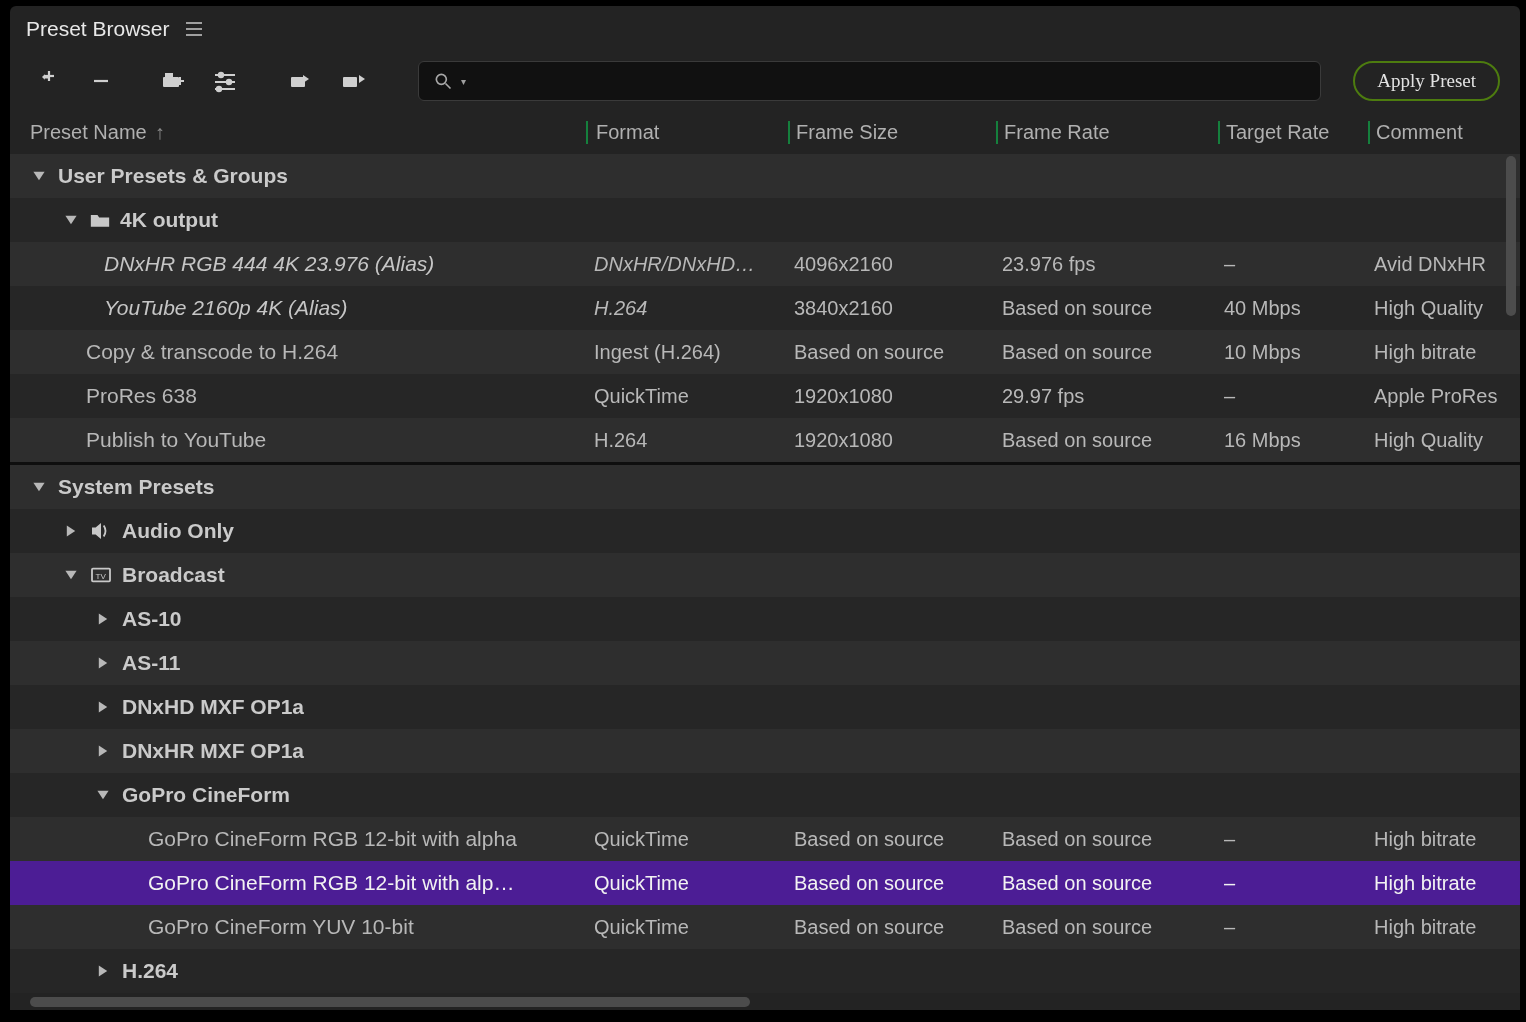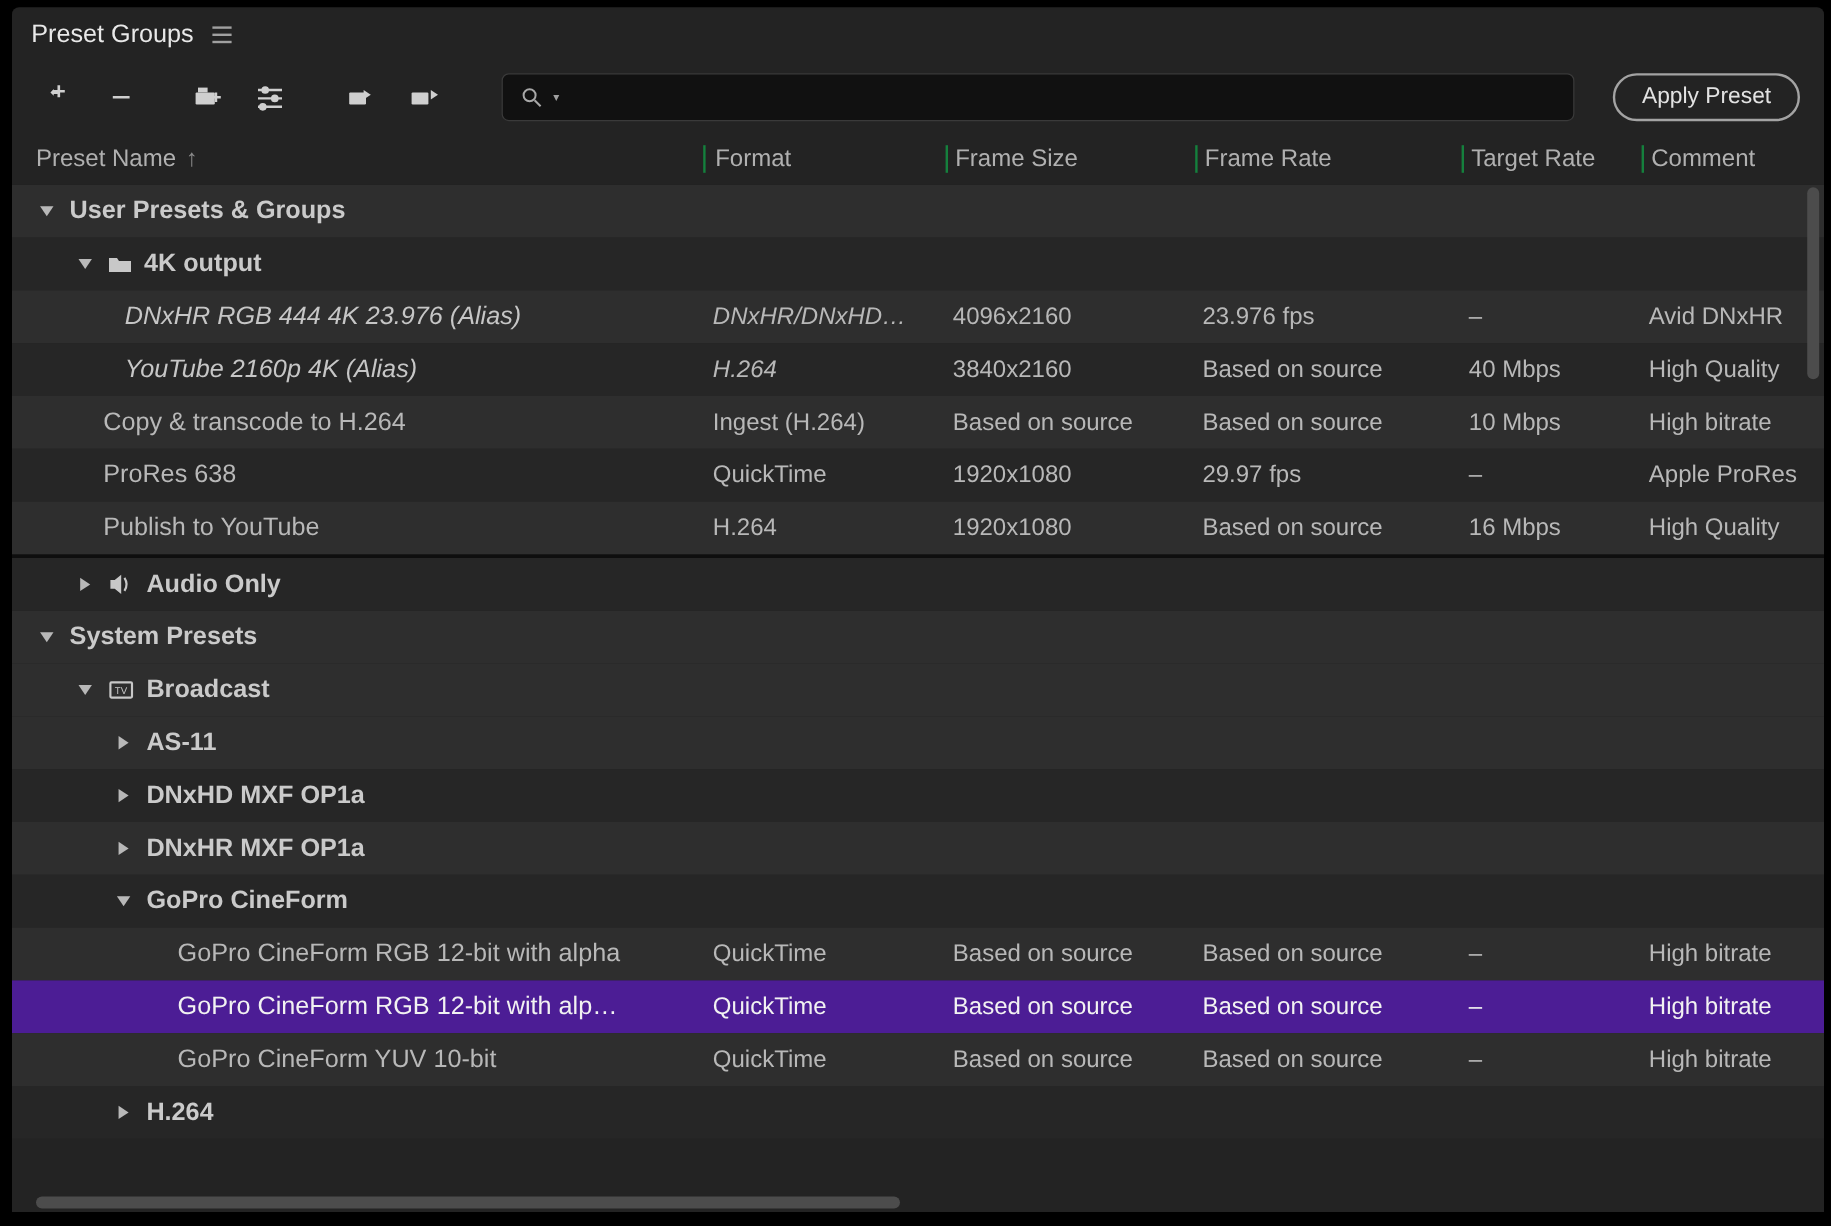--- a/index.html
+++ b/index.html
@@ -79,26 +79,27 @@
     background: transparent;
     border: none;
     outline: none;
     color: #d8d8d8;
     font-size: 19px;
   }
   .apply-btn {
     margin-left: 14px;
     height: 40px;
     padding: 0 22px;
-    border: 2px solid #a3a3a3;
+    border: 2px solid #4d7c0f;
     background: transparent;
     color: #e2e2e2;
     border-radius: 22px;
     font-size: 19px;
     cursor: pointer;
+    font-family: Liberation Serif, serif;
   }
 
   .headers {
     height: 44px;
     display: flex;
     align-items: center;
     padding-left: 20px;
     background: #232323;
   }
   .col-name { width: 556px; display:flex; align-items:center; gap:8px; }
@@ -170,21 +171,21 @@
     right: 2px; top: 2px; width: 10px; height: 160px;
     background: #4c4c4c; border-radius: 5px;
   }
 </style>
 </head>
 <body>
 
 <div class="panel">
 
   <div class="titlebar">
-    <span class="title-text">Preset Groups</span>
+    <span class="title-text">Preset Browser</span>
     <span class="hamburger-icon">
       <span></span>
         <span></span>
         <span></span>
     </span>
   </div>
 
   <div class="toolbar">
     <span class="tb-icon">
       <svg viewBox="0 0 24 24" fill="none" stroke="currentColor" stroke-width="2.2">
@@ -332,61 +333,71 @@
         </div>
       <div class="col col-format">H.264</div>
       <div class="col col-framesize">1920x1080</div>
       <div class="col col-framerate">Based on source</div>
       <div class="col col-target">16 Mbps</div>
       <div class="col col-comment">High Quality</div>
     </div>
 
     <div class="hr-divider"></div>
 
+    <div class="row even">
+      <div class="col col-name">
+        <span class="chev">
+            <svg viewBox="0 0 10 10" fill="currentColor">
+              <polygon points="1,2 9,2 5,8"></polygon>
+            </svg>
+          </span>
+        <span class="label bold">System Presets</span>
+      </div>
+    </div>
+
     <div class="row odd indent-2">
       <div class="col col-name">
         <span class="chev">
             <svg viewBox="0 0 10 10" fill="currentColor">
               <polygon points="2,1 8,5 2,9"></polygon>
             </svg>
           </span>
         <svg class="speaker-icon" viewBox="0 0 24 20" fill="#c8c8c8">
             <path d="M2 6 h4 l6 -5 v18 l-6 -5 h-4 Z"></path>
             <path d="M15 4 q4 6 0 12" fill="none" stroke="#c8c8c8" stroke-width="2"></path>
           </svg>
         <span class="label bold">Audio Only</span>
       </div>
     </div>
 
-    <div class="row even">
-      <div class="col col-name">
-        <span class="chev">
-            <svg viewBox="0 0 10 10" fill="currentColor">
-              <polygon points="1,2 9,2 5,8"></polygon>
-            </svg>
-          </span>
-        <span class="label bold">System Presets</span>
-      </div>
-    </div>
-
     <div class="row even indent-2">
       <div class="col col-name">
         <span class="chev">
             <svg viewBox="0 0 10 10" fill="currentColor">
               <polygon points="1,2 9,2 5,8"></polygon>
             </svg>
           </span>
         <svg class="tv-icon" viewBox="0 0 24 20" fill="none" stroke="#c8c8c8" stroke-width="2">
             <rect x="2" y="3" width="20" height="14" rx="1"></rect>
             <text x="6" y="14" font-size="9" fill="#c8c8c8" stroke="none">TV</text>
           </svg>
         <span class="label bold">Broadcast</span>
       </div>
     </div>
 
+    <div class="row odd indent-3">
+      <div class="col col-name">
+        <span class="chev">
+            <svg viewBox="0 0 10 10" fill="currentColor">
+              <polygon points="2,1 8,5 2,9"></polygon>
+            </svg>
+          </span>
+        <span class="label bold">AS-10</span>
+      </div>
+    </div>
     <div class="row even indent-3">
       <div class="col col-name">
         <span class="chev">
             <svg viewBox="0 0 10 10" fill="currentColor">
               <polygon points="2,1 8,5 2,9"></polygon>
             </svg>
           </span>
         <span class="label bold">AS-11</span>
       </div>
     </div>

